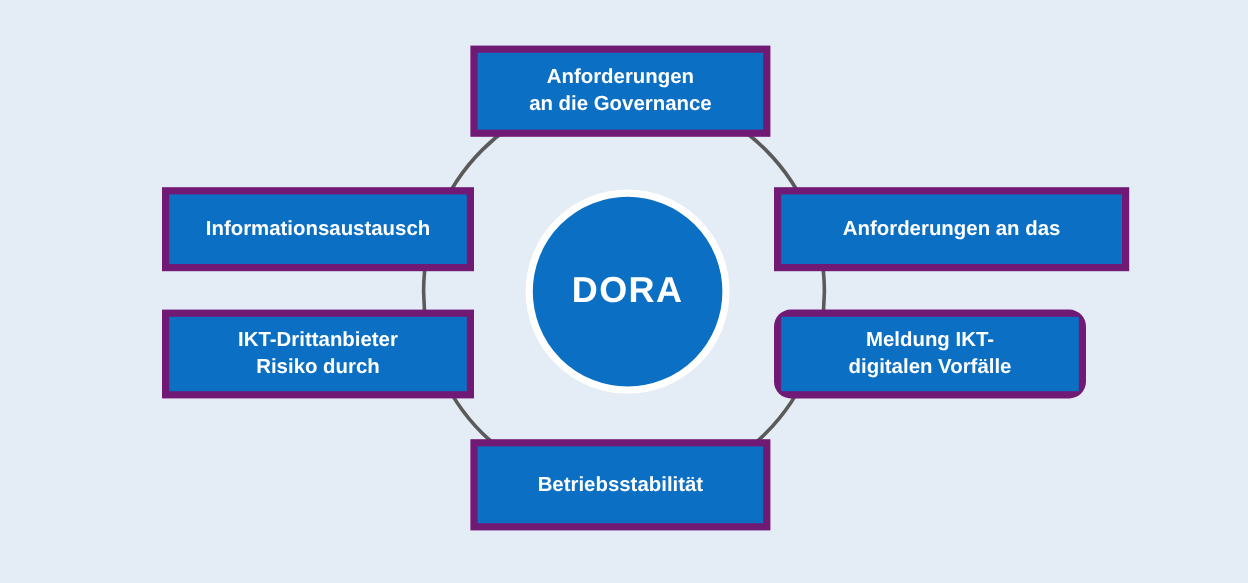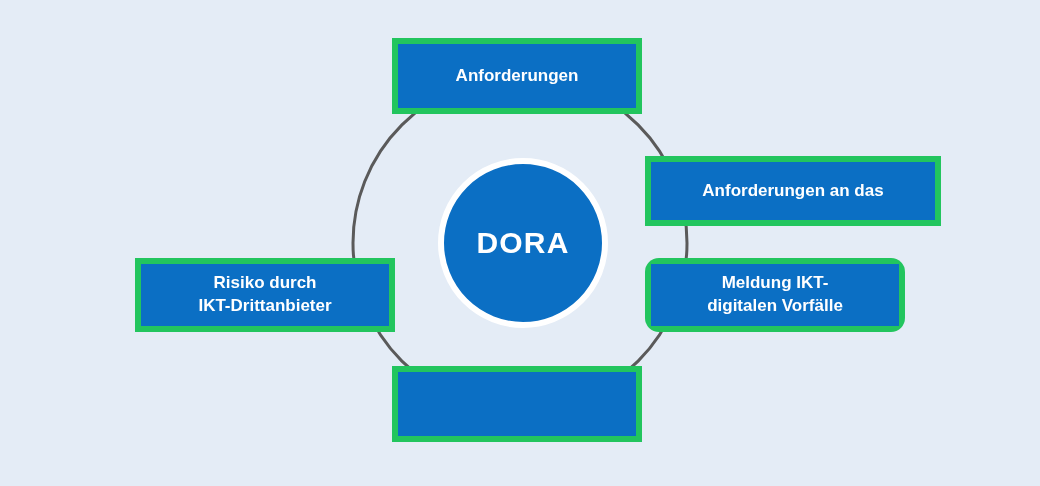--- a/index.html
+++ b/index.html
@@ -63,21 +63,21 @@
     font-weight: bold;
     letter-spacing: 1.2px;
     line-height: 1;
     text-align: center;
   }
 
   
   .node-box {
     position: absolute;
     z-index: 4;
-    background: #22c55e;
+    background: #701a75;
     padding: 6px;
     box-sizing: border-box;
   }
   .node-box-inner {
     width: 100%;
     height: 100%;
     background: #0b6fc4;
     color: #ffffff;
     display: flex;
     flex-direction: column;
@@ -111,42 +111,49 @@
 
   <div class="center-node">
     <div class="center-disc">
       <span class="center-label">DORA</span>
     </div>
   </div>
 
   <div class="node-box" id="box-governance">
     <div class="node-box-inner">
       <span class="node-line">Anforderungen</span>
+      <span class="node-line">an die Governance</span>
     </div>
   </div>
 
   <div class="node-box" id="box-risk-management">
     <div class="node-box-inner">
       <span class="node-line">Anforderungen an das</span>
     </div>
   </div>
 
   <div class="node-box" id="box-incident-report">
     <div class="node-box-inner">
       <span class="node-line">Meldung IKT-</span>
       <span class="node-line">digitalen Vorfälle</span>
     </div>
   </div>
 
   <div class="node-box" id="box-resilience">
     <div class="node-box-inner">
+      <span class="node-line">Betriebsstabilität</span>
     </div>
   </div>
 
   <div class="node-box" id="box-third-party">
     <div class="node-box-inner">
+      <span class="node-line">IKT-Drittanbieter</span>
       <span class="node-line">Risiko durch</span>
-      <span class="node-line">IKT-Drittanbieter</span>
     </div>
   </div>
 
+  <div class="node-box" id="box-info-sharing">
+    <div class="node-box-inner">
+      <span class="node-line">Informationsaustausch</span>
+    </div>
+  </div>
 
 </div>
 
 </body></html>

